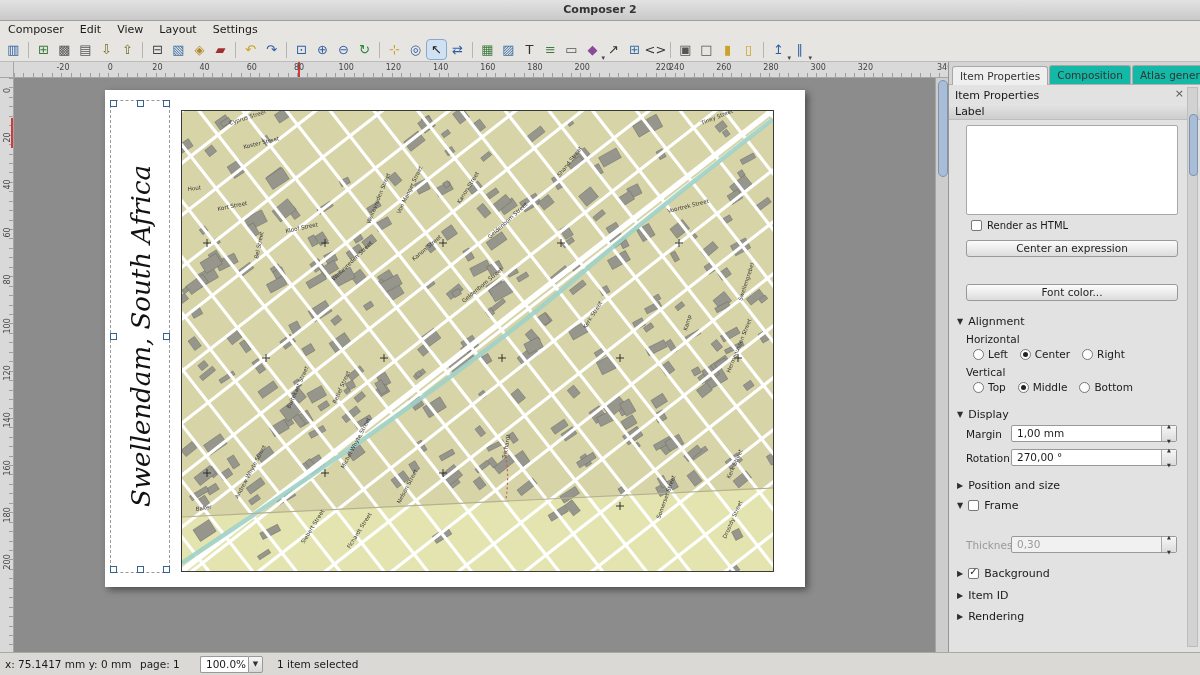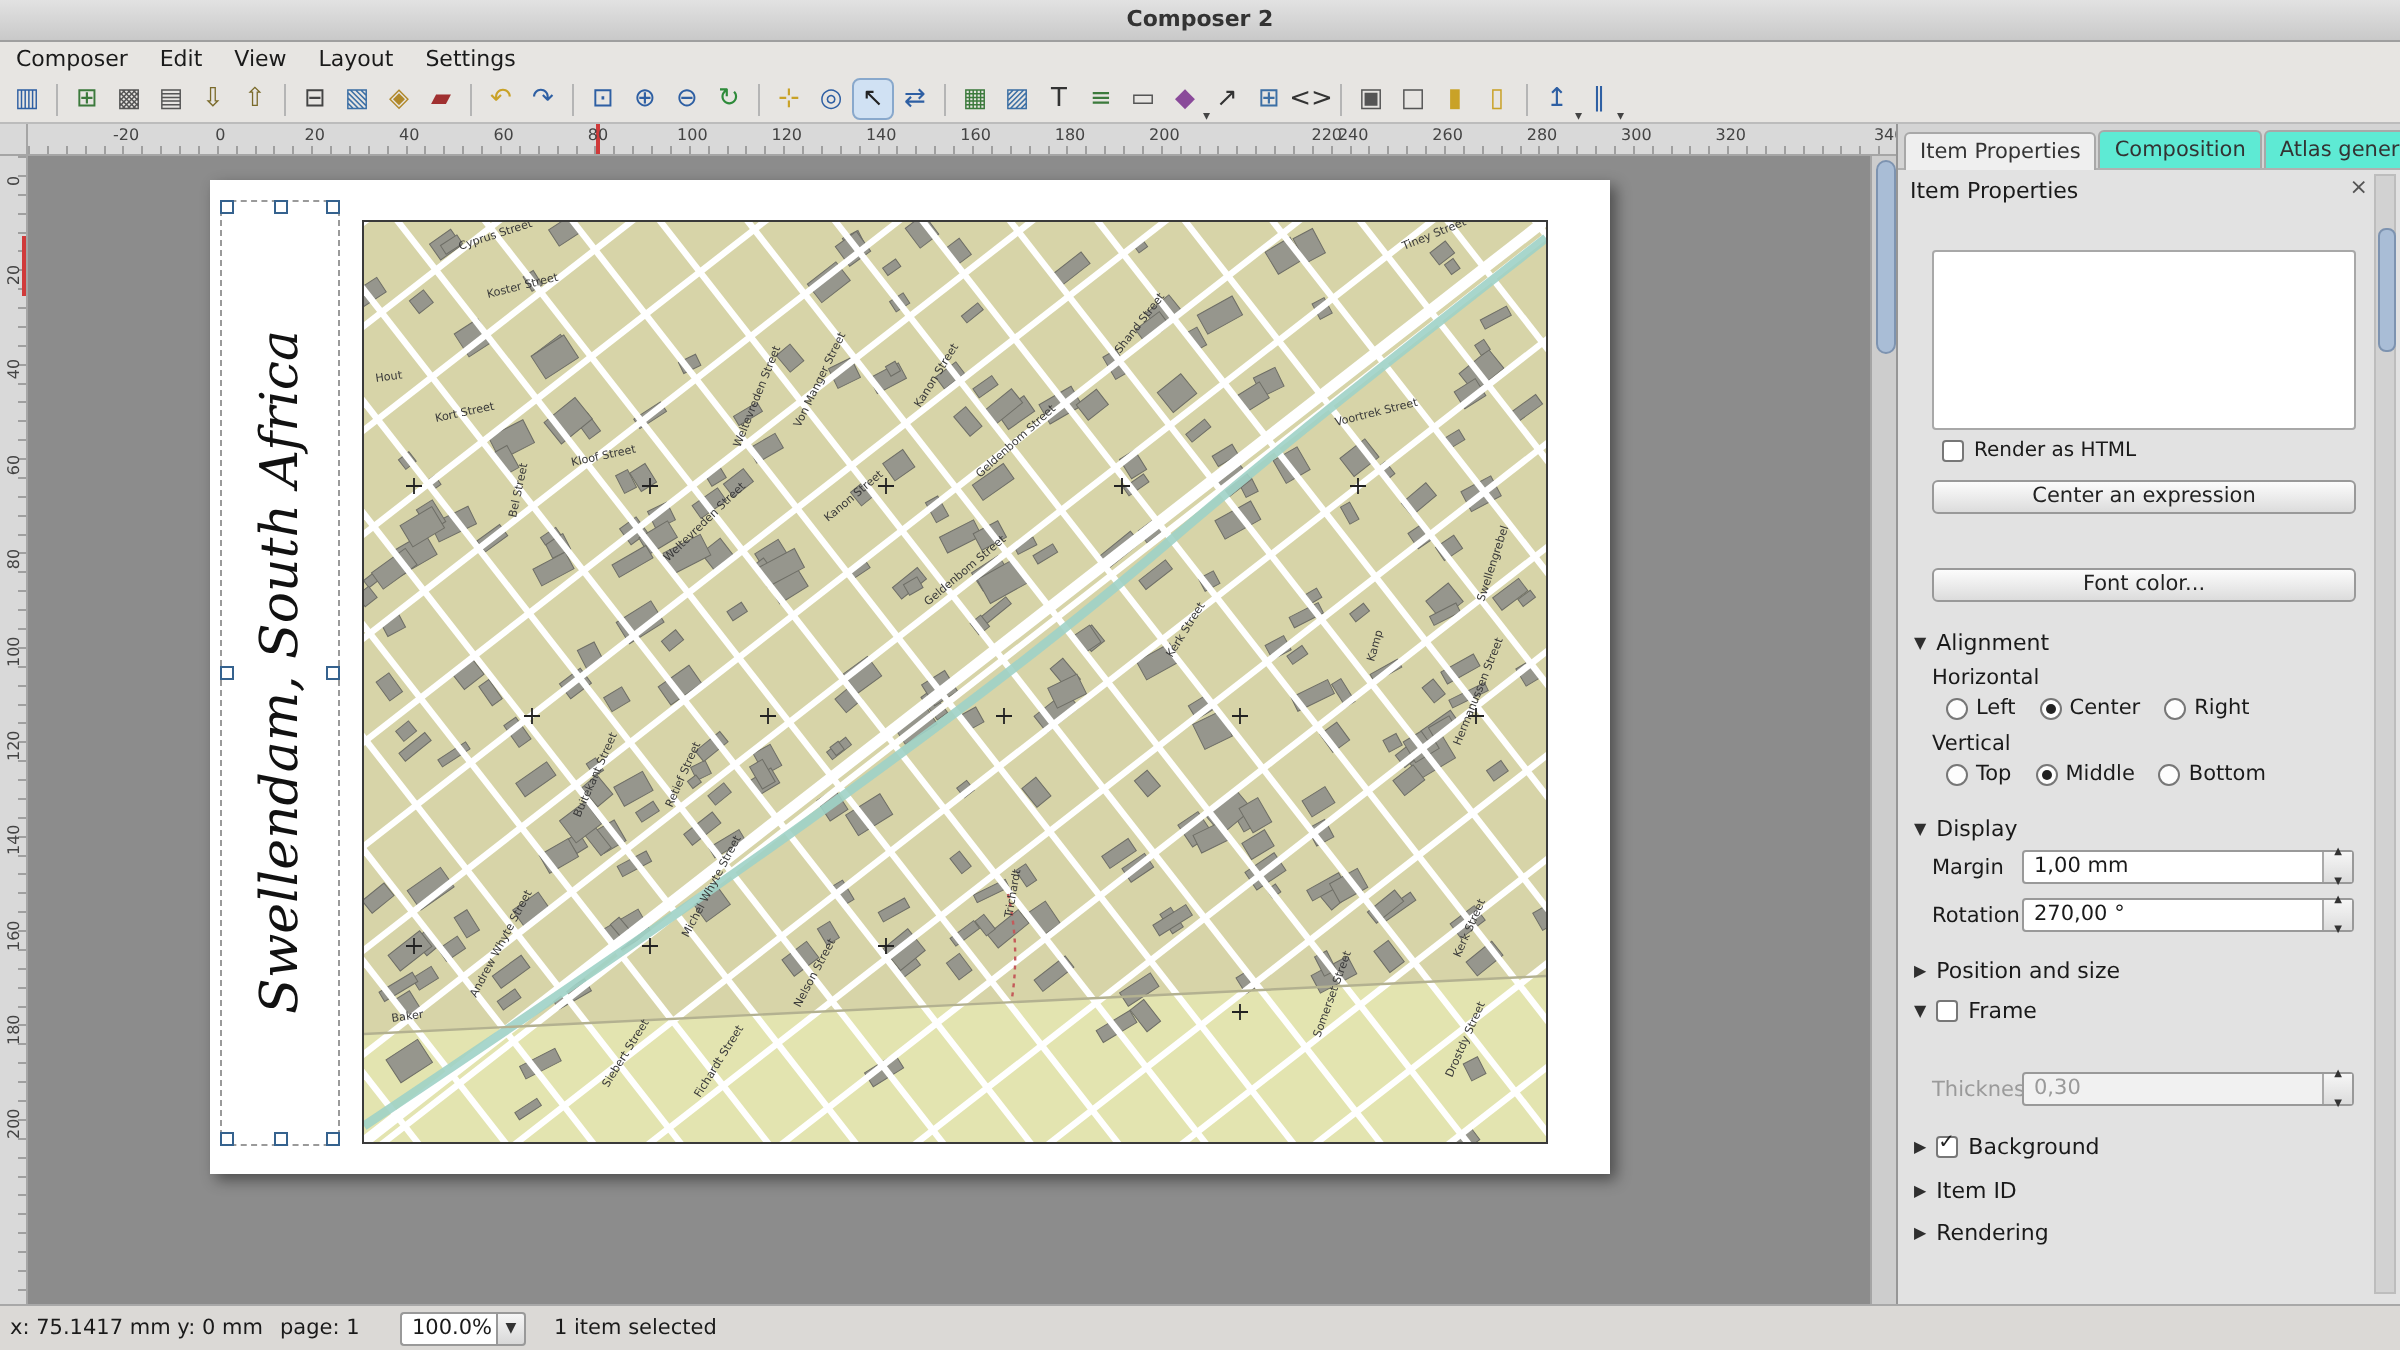--- a/index.html
+++ b/index.html
@@ -42,21 +42,21 @@
     font-size:26px;color:#111;white-space:nowrap}
   .map-item{position:absolute;left:76px;top:20px;width:591px;height:460px;border:1px solid #3a3a3a;overflow:hidden}
   .canvas-scroll{position:absolute;left:935px;top:78px;width:13px;height:574px;background:#cdcdcd;
     border-left:1px solid #a5a5a5;box-sizing:border-box}
   .canvas-thumb{position:absolute;left:2px;top:2px;width:8px;height:95px;background:#a9bdd6;
     border:1px solid #7d93b0;border-radius:5px}
   .panel{position:absolute;left:948px;top:62px;width:252px;height:590px;background:#e2e2e2;
     border-left:1px solid #969696;box-sizing:border-box}
   .tabbar{position:absolute;top:0;left:0;width:100%;height:23px;background:#d4d4d4;
     border-bottom:1px solid #b0b0b0;display:flex;align-items:flex-end;padding-left:3px;box-sizing:border-box}
-  .tab{padding:3px 7px;font-size:10.5px;border:1px solid #a8a8a8;border-bottom:none;background:#5eead4;
+  .tab{padding:3px 7px;font-size:10.5px;border:1px solid #a8a8a8;border-bottom:none;background:#14b8a6;
     border-radius:3px 3px 0 0;margin-right:1px;color:#333;cursor:default;white-space:nowrap}
   .tab.active{background:#efefef;position:relative;top:1px}
   .ptitle{position:absolute;top:27px;left:6px;font-size:11px}
   .pclose{position:absolute;top:25px;right:16px;font-size:11px;color:#555;cursor:default}
   .pband{position:absolute;top:42px;left:0;width:100%;height:16px;background:linear-gradient(#e4e4e4,#cecece);
     border-bottom:1px solid #bdbdbd;line-height:16px;padding-left:6px;box-sizing:border-box;font-size:11px}
   .ptext{position:absolute;left:17px;top:63px;width:212px;height:90px;background:#fff;
     border:1px solid #a8a8a8;border-radius:2px;box-sizing:border-box}
   .pcheckrow{position:absolute;left:22px;top:158px;display:flex;align-items:center;gap:5px;font-size:10px}
   .cb{width:11px;height:11px;border:1px solid #777;background:#fff;display:inline-block;
@@ -579,20 +579,21 @@
 </div>
 
 <div class="panel">
   <div class="tabbar">
       <span class="tab active">Item Properties</span>
       <span class="tab">Composition</span>
       <span class="tab">Atlas generation</span>
     </div>
   <div class="ptitle">Item Properties</div>
   <div class="pclose">×</div>
+  <div class="pband">Label</div>
   <div class="ptext"></div>
 
   <div class="pcheckrow">
     <span class="cb"></span>
     <span>Render as HTML</span>
   </div>
 
   <div class="pbtn" style="top:178px">Center an expression</div>
   <div class="pbtn" style="top:222px">Font color...</div>
 

